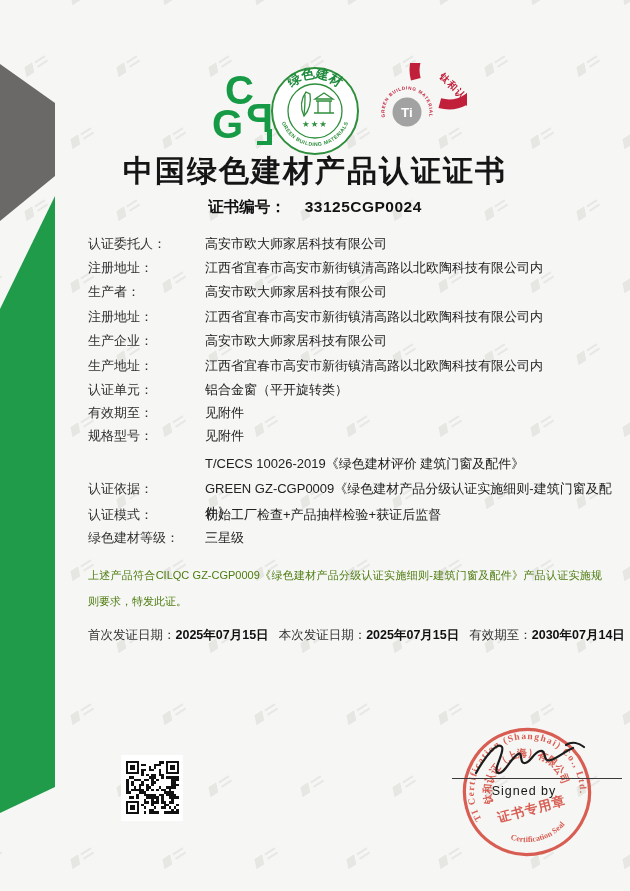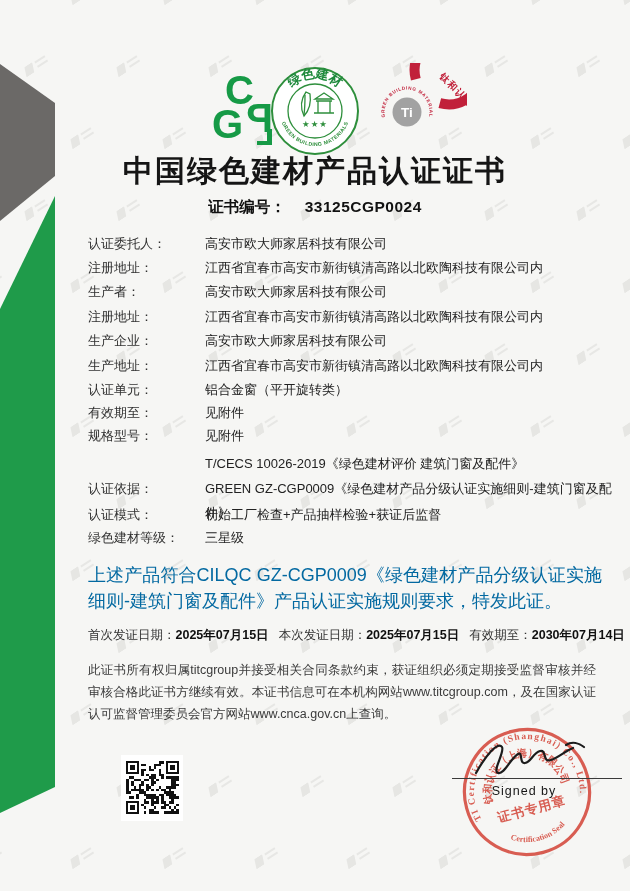--- a/index.html
+++ b/index.html
@@ -21,22 +21,22 @@
   .certline{position:absolute;left:0;top:197px;width:630px;text-align:center;
             font-size:15.5px;font-weight:bold;color:#111;}
   .certline .num{margin-left:19px;letter-spacing:.5px;}
   
   .row{position:absolute;left:88px;display:flex;font-size:13px;line-height:17px;}
   .row .lb{width:117px;flex:0 0 117px;color:#303030;}
   .row .vl{color:#222;}
   .row2{position:absolute;left:88px;display:flex;font-size:13px;}
   .row2 .lb{width:117px;flex:0 0 117px;color:#303030;display:flex;align-items:center;}
   .row2 .vls div{line-height:24.5px;color:#222;}
-  .statement{position:absolute;left:88px;top:562px;width:514px;font-size:18px;
-             line-height:26px;color:#0369a1;text-align:justify;}
+  .statement{position:absolute;left:88px;top:562px;width:514px;font-size:11px;
+             line-height:26px;color:#4d7c0f;text-align:justify;}
   .dates{position:absolute;left:88px;top:627px;display:flex;font-size:12.5px;color:#333;white-space:nowrap;}
   .dates .grp{margin-right:10px;}
   .dates .grp:last-child{margin-right:0;}
   .dates .grp.gap{}
   .dates b{color:#0f0f0f;}
   .fineprint{position:absolute;left:88px;top:659px;width:508px;font-size:12.5px;
              line-height:22px;color:#3a3a3a;text-align:justify;}
   
   .qrbox{position:absolute;left:121px;top:755px;width:62px;height:66px;background:#ffffff;z-index:2;}
   .qr{position:absolute;left:5px;top:6px;width:52.5px;height:52.5px;background:#fff;}
@@ -273,21 +273,20 @@
         <span>首次发证日期：</span><b>2025年07月15日</b>
       </span>
       <span class="grp gap">
         <span>本次发证日期：</span><b>2025年07月15日</b>
       </span>
       <span class="grp">
         <span>有效期至：</span><b>2030年07月14日</b>
       </span>
     </div>
 
-    <div class="fineprint">此证书所有权归属titcgroup并接受相关合同条款约束，获证组织必须定期接受监督审核并经审核合格此证书方继续有效。本证书信息可在本机构网站www.titcgroup.com，及在国家认证认可监督管理委员会官方网站www.cnca.gov.cn上查询。</div>
 
     <div class="qrbox">
       <div class="qr" id="qr">
           <i class="m" style="left: 32.5px; top: 0px;"></i>
           <i class="m" style="left: 35px; top: 0px;"></i>
           <i class="m" style="left: 15px; top: 2.5px;"></i>
           <i class="m" style="left: 17.5px; top: 2.5px;"></i>
           <i class="m" style="left: 27.5px; top: 2.5px;"></i>
           <i class="m" style="left: 30px; top: 2.5px;"></i>
           <i class="m" style="left: 32.5px; top: 2.5px;"></i>

